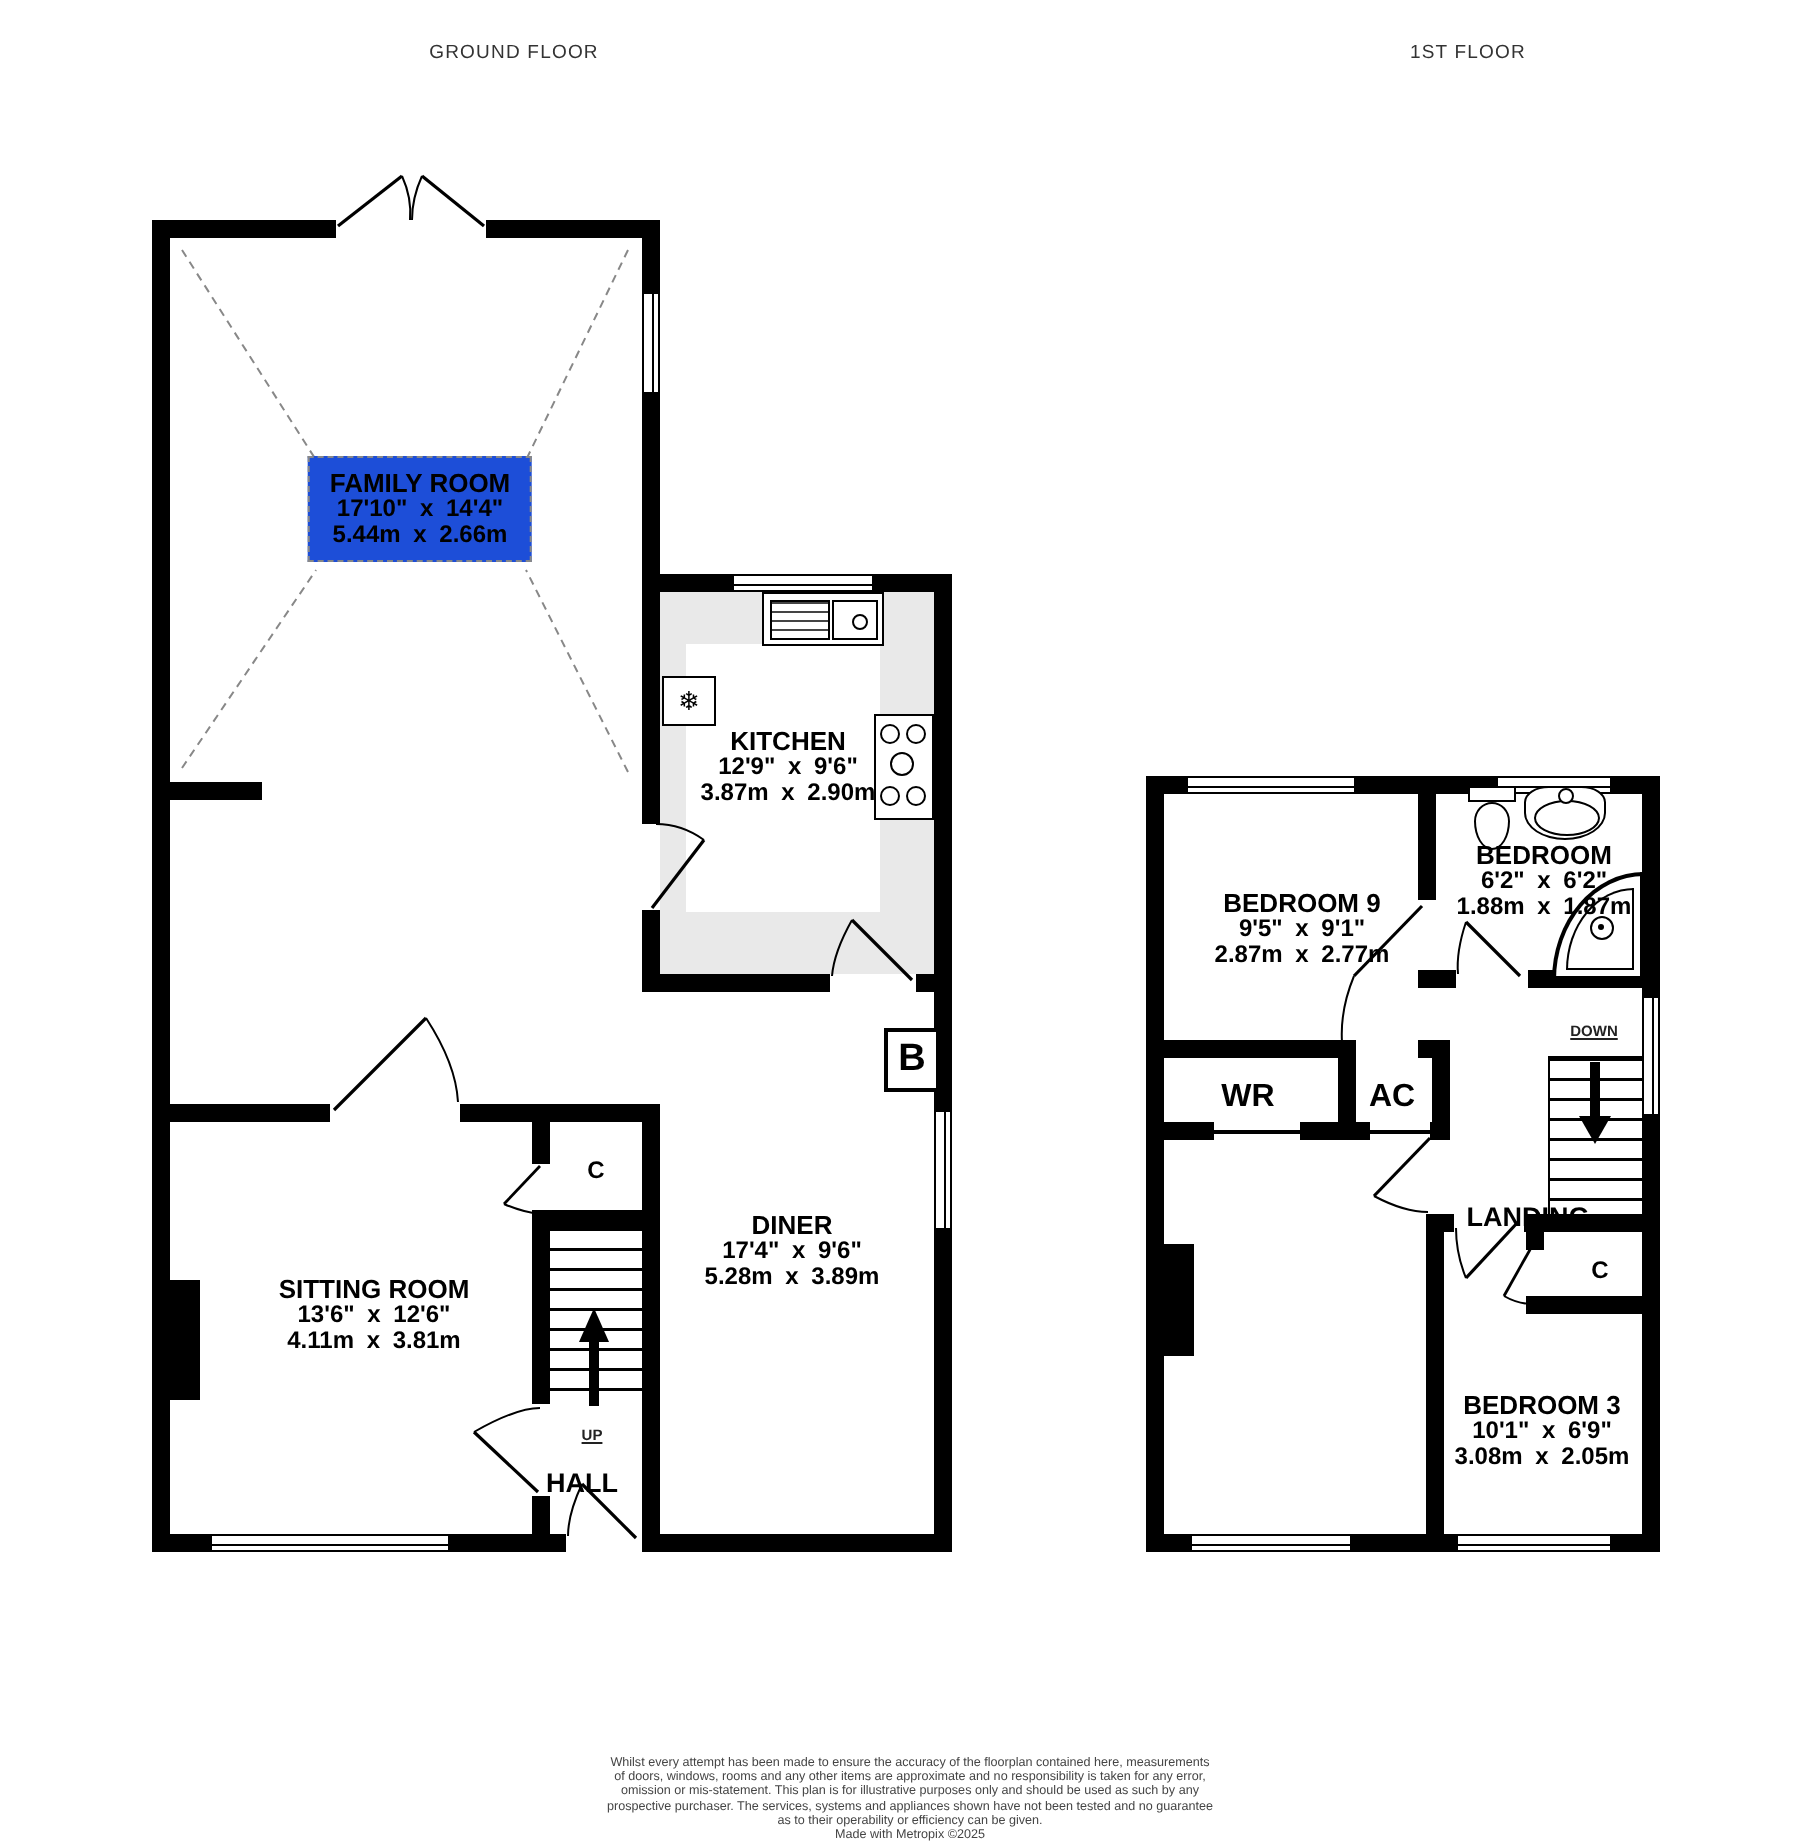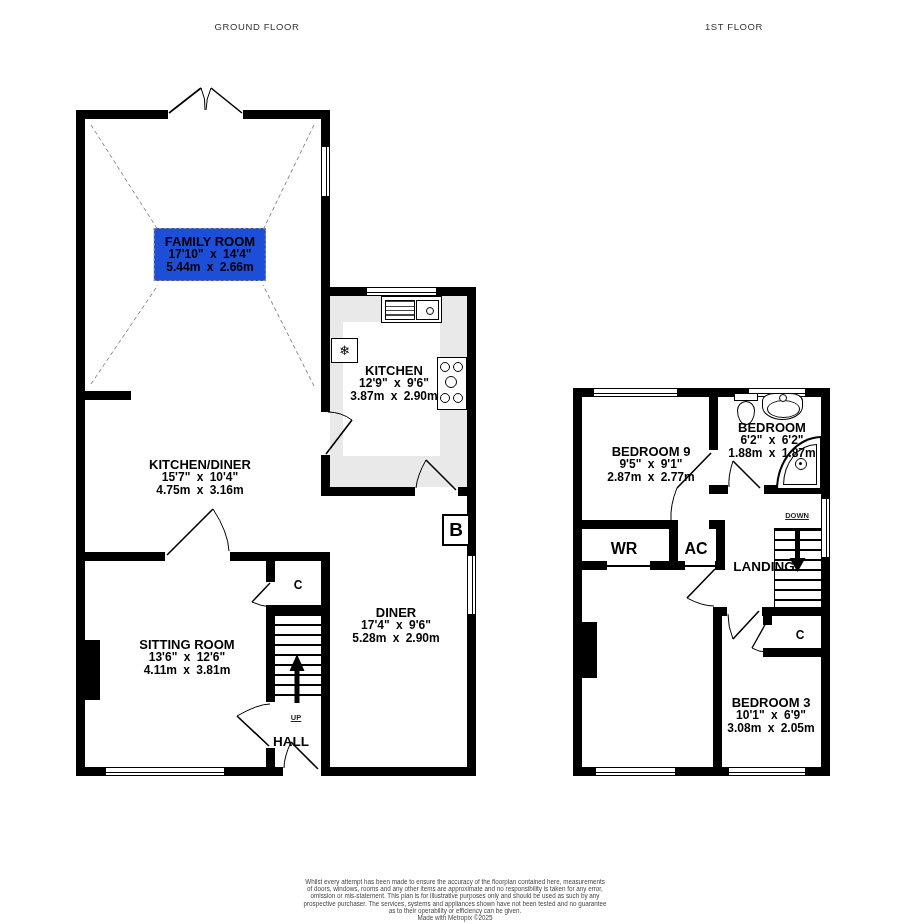--- a/index.html
+++ b/index.html
@@ -208,52 +208,47 @@
   <div class="rlabel dashedbox" style="left:210px;top:228px">
     <div class="rname">FAMILY ROOM</div>
     <div class="rdim">17'10" x 14'4"</div>
     <div class="rdim">5.44m x 2.66m</div>
   </div>
   <div class="rlabel" style="left:394px;top:364px">
     <div class="rname">KITCHEN</div>
     <div class="rdim">12'9" x 9'6"</div>
     <div class="rdim">3.87m x 2.90m</div>
   </div>
-  <div class="rlabel" style="left:200px;top:458px">
-    <div class="rname">KITCHEN/DINER</div>
-    <div class="rdim">15'7" x 10'4"</div>
-    <div class="rdim">4.75m x 3.16m</div>
-  </div>
   <div class="rlabel" style="left:187px;top:638px">
     <div class="rname">SITTING ROOM</div>
     <div class="rdim">13'6" x 12'6"</div>
     <div class="rdim">4.11m x 3.81m</div>
   </div>
   <div class="rlabel" style="left:396px;top:606px">
     <div class="rname">DINER</div>
     <div class="rdim">17'4" x 9'6"</div>
-    <div class="rdim">5.28m x 2.90m</div>
+    <div class="rdim">5.28m x 3.89m</div>
   </div>
   <div class="rlabel single" style="left:291px;top:735px">HALL</div>
   <div class="rlabel tiny" style="left:296px;top:711px">UP</div>
   <div class="cglyph" style="left:298px;top:578px">C</div>
 
   <div class="rlabel" style="left:651px;top:445px">
     <div class="rname">BEDROOM 9</div>
     <div class="rdim">9'5" x 9'1"</div>
     <div class="rdim">2.87m x 2.77m</div>
   </div>
   <div class="rlabel" style="left:772px;top:421px">
     <div class="rname">BEDROOM</div>
     <div class="rdim">6'2" x 6'2"</div>
     <div class="rdim">1.88m x 1.87m</div>
   </div>
   <div class="rlabel" style="left:624px;top:542px">WR</div>
   <div class="rlabel" style="left:696px;top:542px">AC</div>
-  <div class="rlabel single" style="left:764px;top:560px">LANDING</div>
+  <div class="rlabel single" style="left:764px;top:602px">LANDING</div>
   <div class="rlabel tiny" style="left:797px;top:509px">DOWN</div>
   <div class="cglyph" style="left:800px;top:628px">C</div>
   <div class="rlabel" style="left:771px;top:696px">
     <div class="rname">BEDROOM 3</div>
     <div class="rdim">10'1" x 6'9"</div>
     <div class="rdim">3.08m x 2.05m</div>
   </div>
 
   <div class="footer">
     <div>Whilst every attempt has been made to ensure the accuracy of the floorplan contained here, measurements</div>

